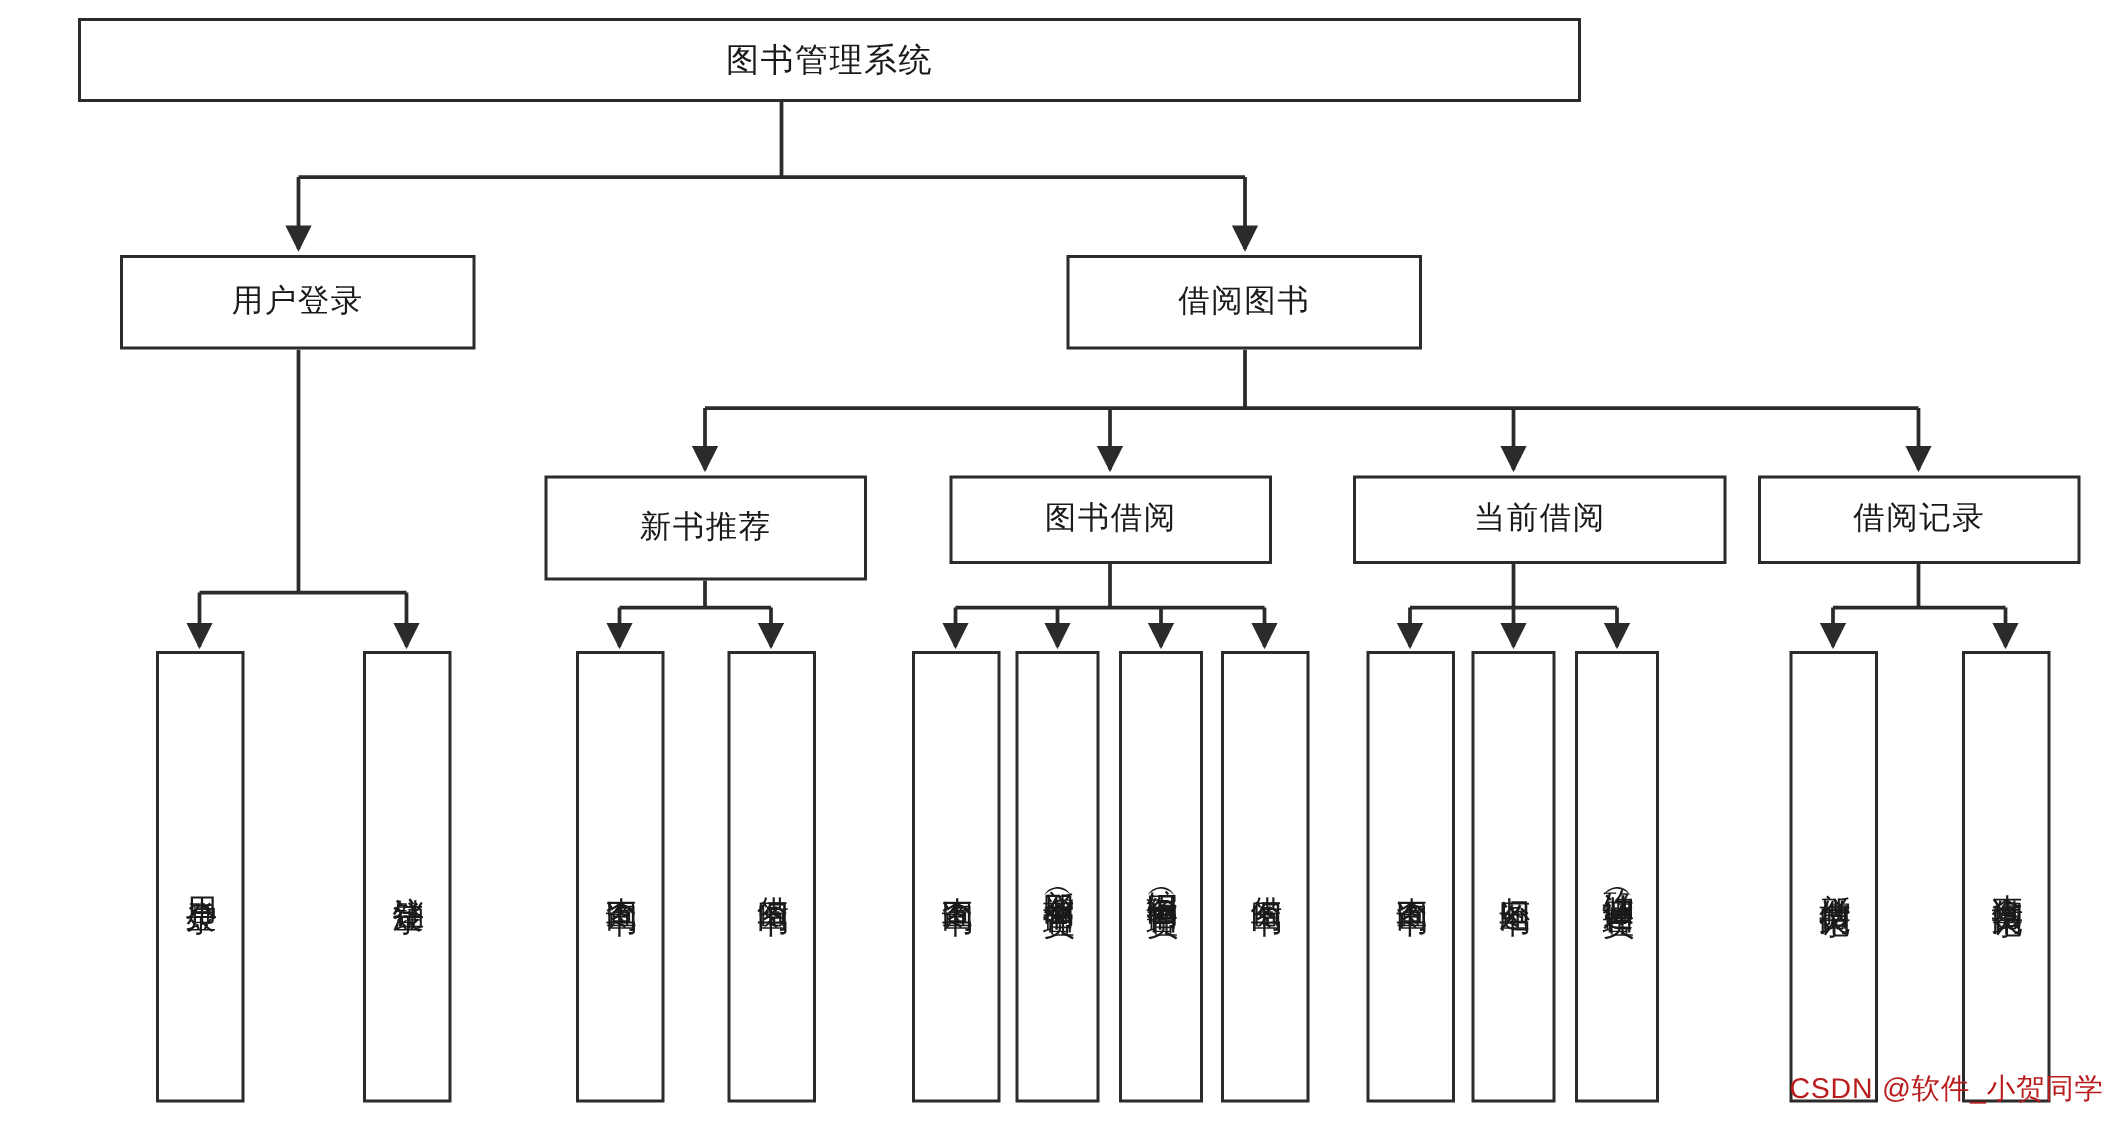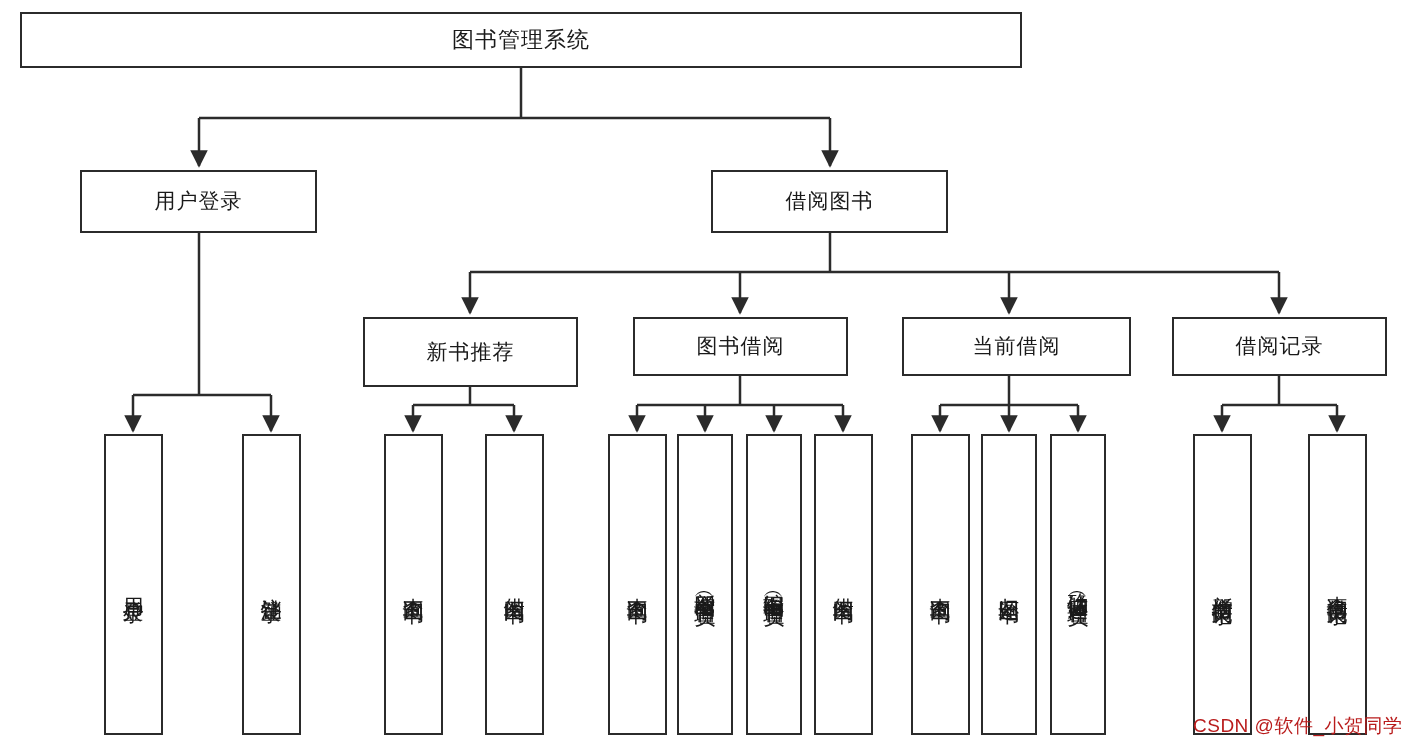--- a/index.html
+++ b/index.html
@@ -37,20 +37,21 @@
     color: #1a1a1a;
     text-align: center;
   }
   .node.horiz {
     font-size: 21px;
     letter-spacing: 1px;
     line-height: 1.25;
   }
   .node.root {
     font-size: 22px;
+    margin-left: 32px;
   }
   .node.vert {
     align-items: center;
     justify-content: center;
   }
   .vert-label {
     writing-mode: vertical-rl;
     text-orientation: upright;
     font-size: 21px;
     line-height: 1.32;
@@ -131,21 +132,21 @@
   <div class="node horiz" style="left:711px; top:170px; width:237px; height:63px;">
     <span>借阅图书</span>
   </div>
 
   <div class="node horiz" style="left:363px; top:317px; width:215px; height:70px;">
     <span>新书推荐</span>
   </div>
   <div class="node horiz" style="left:633px; top:317px; width:215px; height:59px;">
     <span>图书借阅</span>
   </div>
-  <div class="node horiz" style="left:902px; top:317px; width:229px; height:59px;">
+  <div class="node horiz" style="left:902px; top:317px; width:249px; height:59px;">
     <span>当前借阅</span>
   </div>
   <div class="node horiz" style="left:1172px; top:317px; width:215px; height:59px;">
     <span>借阅记录</span>
   </div>
 
   <div class="node vert" style="left:104px; top:434px; width:59px; height:301px;">
     <span class="vert-label">用户登录</span>
   </div>
   <div class="node vert" style="left:242px; top:434px; width:59px; height:301px;">

